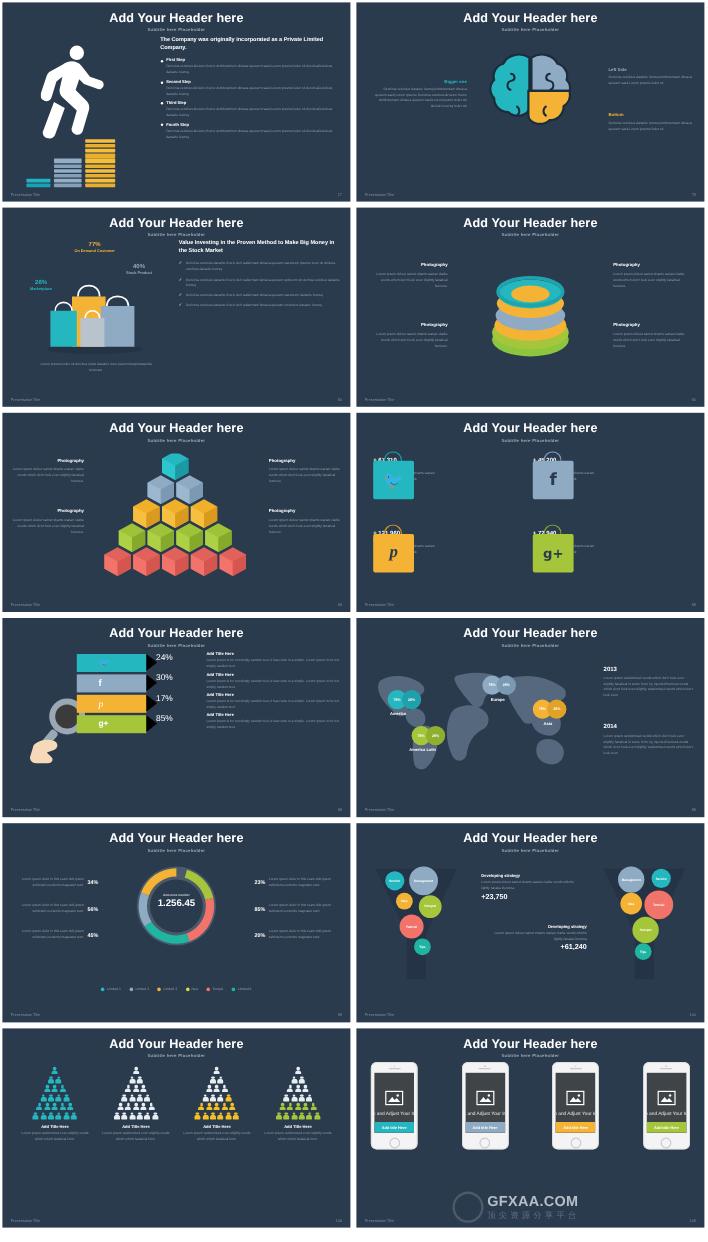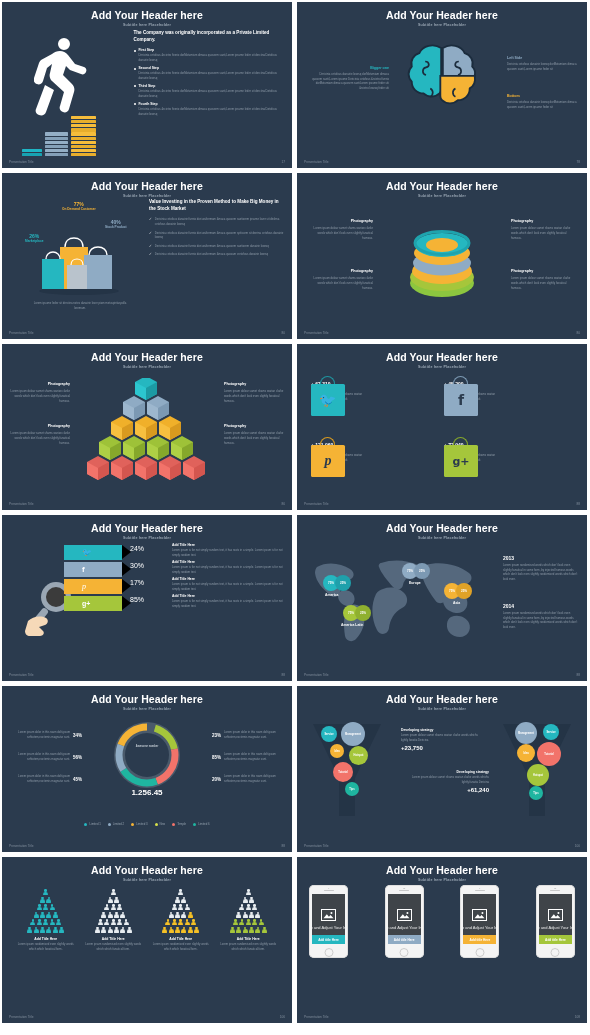--- a/index.html
+++ b/index.html
@@ -628,21 +628,21 @@
         <circle cx="35" cy="35" r="33" fill="#4a5a6b"></circle>
         <circle cx="35" cy="35" r="28" fill="none" stroke="#a5c63b" stroke-width="7" stroke-dasharray="30 146" stroke-dashoffset="-8" transform="rotate(-90 35 35)"></circle>
         <circle cx="35" cy="35" r="28" fill="none" stroke="#f2736a" stroke-width="7" stroke-dasharray="40 136" stroke-dashoffset="-38" transform="rotate(-90 35 35)"></circle>
         <circle cx="35" cy="35" r="28" fill="none" stroke="#1fb5a0" stroke-width="7" stroke-dasharray="38 138" stroke-dashoffset="-78" transform="rotate(-90 35 35)"></circle>
         <circle cx="35" cy="35" r="28" fill="none" stroke="#8fabc4" stroke-width="7" stroke-dasharray="26 150" stroke-dashoffset="-116" transform="rotate(-90 35 35)"></circle>
         <circle cx="35" cy="35" r="28" fill="none" stroke="#f5b335" stroke-width="7" stroke-dasharray="34 142" stroke-dashoffset="-142" transform="rotate(-90 35 35)"></circle>
         <circle cx="35" cy="35" r="22" fill="#2b3b4e"></circle>
       </svg>
       <div style="position:absolute; left:118px; top:35px; width:54px; text-align:center;">
         <div style="font-size:2.6px; color:#c5cdd5; font-weight:bold;">Awesome number</div>
-        <div style="font-size:8px; color:#fff; font-weight:bold;margin-top:40px;">1.256.45</div>
+        <div style="font-size:8px; color:#fff; font-weight:bold;">1.256.45</div>
       </div>
 
       <div style="position:absolute; left:6px; top:14px; width:100px;">
         <div style="display:flex; align-items:center; gap:3px; height:22px;">
           <div class="tp" style="width:62px; text-align:right;">Lorem ipsum dolor in this roam dolt,ipsum sehtotem,eoctemis magnatur sunt.</div>
           <div style="font-size:4.5px; color:#fff; font-weight:bold;">34%</div>
         </div>
         <div style="display:flex; align-items:center; gap:3px; height:22px;">
           <div class="tp" style="width:62px; text-align:right;">Lorem ipsum dolor in this roam dolt,ipsum sehtotem,eoctemis magnatur sunt.</div>
           <div style="font-size:4.5px; color:#fff; font-weight:bold;">56%</div>
@@ -1233,19 +1233,26 @@
               <circle cx="22" cy="7" r="2.4" fill="#fff"></circle>
                 <path d="M3 20l8-10 5 6 4-4 7 8z" fill="#fff"></path>
             </svg>
             <div class="phtxt">Drag, Drop and Adjust Your Image Here</div>
             <div class="phbtn" style="background:#a5c63b;">Add title Here</div>
           </div>
           <div class="home"></div>
         </div>
       </div>
     </div>
+    <div class="wm">
+      <div class="wmg"></div>
+      <div>
+        <div class="wmtxt">GFXAA.COM</div>
+        <div class="wmcn">顶尖资源分享平台</div>
+      </div>
+    </div>
     <div class="footer">
       <span>Presentation Title</span>
       <span>108</span>
     </div>
   </div>
 
 </div>
 
 </body></html>

